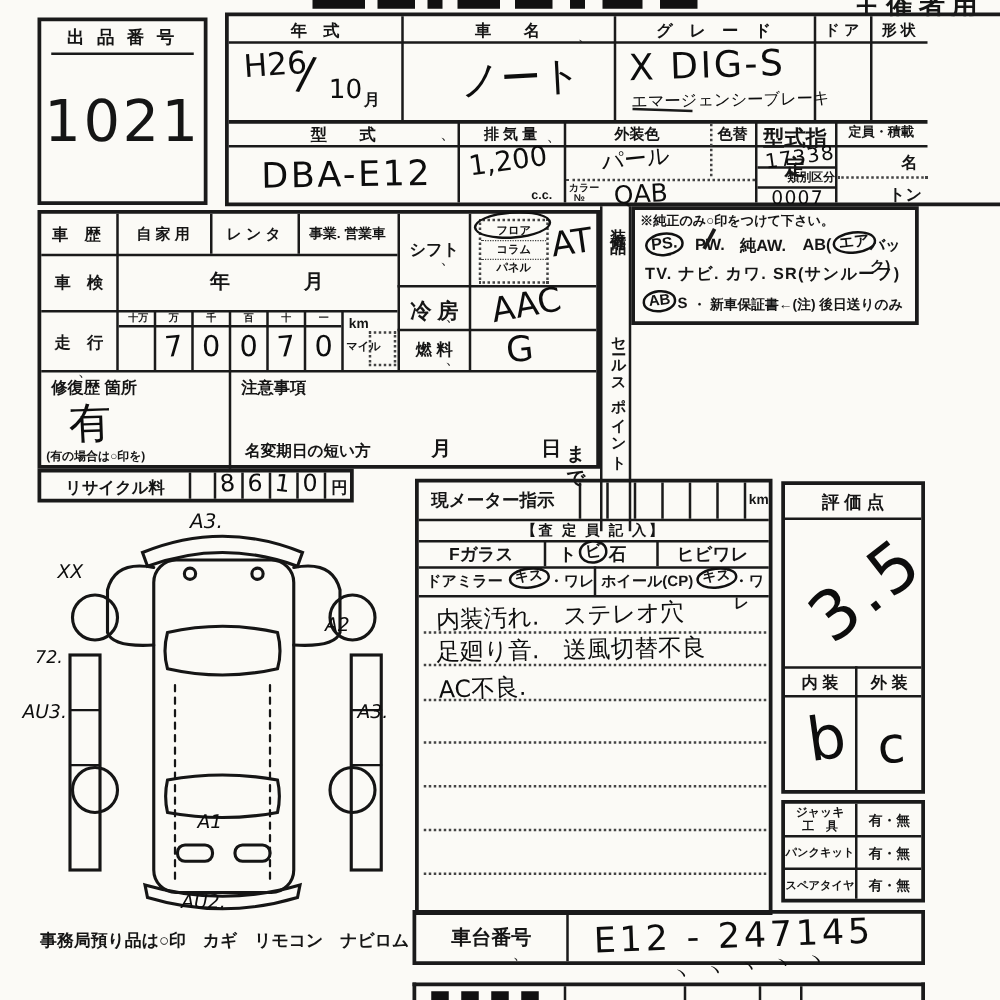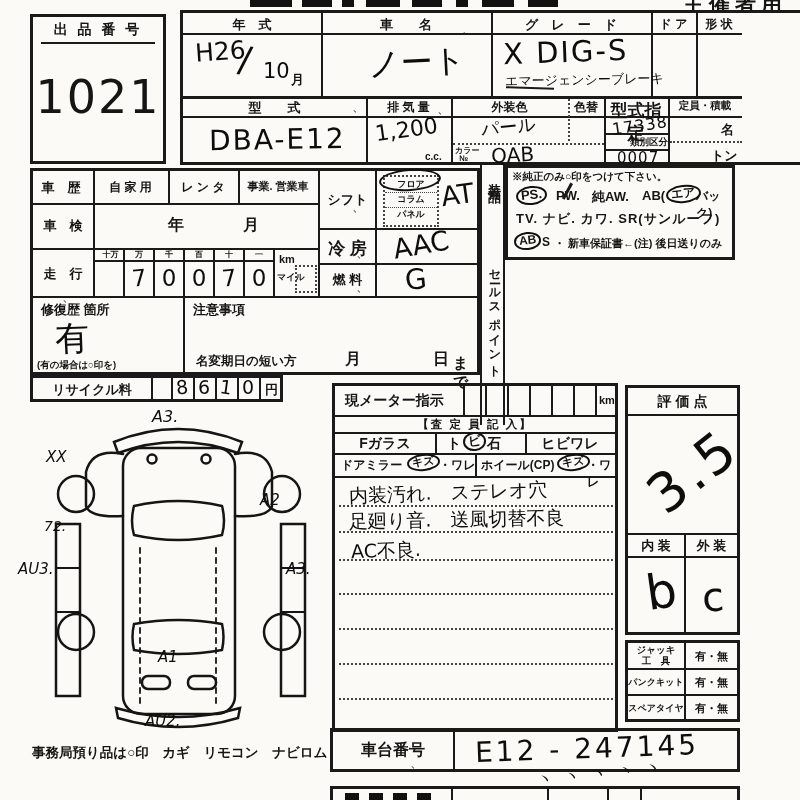--- a/index.html
+++ b/index.html
@@ -226,21 +226,21 @@
       <rect x="253" y="118" width="24" height="172"></rect>
       <path stroke-width="1.8" d="M28,162 L52,162 M28,206 L52,206 M253,162 L277,162 M253,206 L277,206"></path>
       <circle cx="48" cy="226" r="18"></circle>
       <circle cx="254" cy="226" r="18"></circle>
     </g>
   </svg>
 
   <span class="abs hw" style="left:152px;top:407px;font-size:16px;font-style:italic;">A3.</span>
   <span class="abs hw" style="left:46px;top:448px;font-size:15px;font-style:italic;">XX</span>
   <span class="abs hw" style="left:260px;top:446px;font-size:15px;font-style:italic;margin-top:45px;">A2</span>
-  <span class="abs hw" style="left:44px;top:518px;font-size:14px;font-style:italic;">72.</span>
+  <span class="abs hw" style="left:28px;top:518px;font-size:14px;font-style:italic;">72.</span>
   <span class="abs hw" style="left:18px;top:560px;font-size:15px;font-style:italic;">AU3.</span>
   <span class="abs hw" style="left:286px;top:560px;font-size:15px;font-style:italic;">A3.</span>
   <span class="abs hw" style="left:158px;top:648px;font-size:15px;font-style:italic;">A1</span>
   <span class="abs hw" style="left:145px;top:712px;font-size:15px;font-style:italic;">AU2.</span>
   <div class="abs hdr" style="left:32px;top:744px;font-size:13.5px;">事務局預り品は○印　カギ　リモコン　ナビロム</div>
 
   <div class="box" style="left:332px;top:383px;width:286px;height:349px;">
     <div class="ln" style="left:0;top:29px;width:280px;height:2px;"></div>
     <div class="ln" style="left:0;top:46px;width:280px;height:2px;"></div>
     <div class="ln" style="left:0;top:67px;width:280px;height:2px;"></div>

